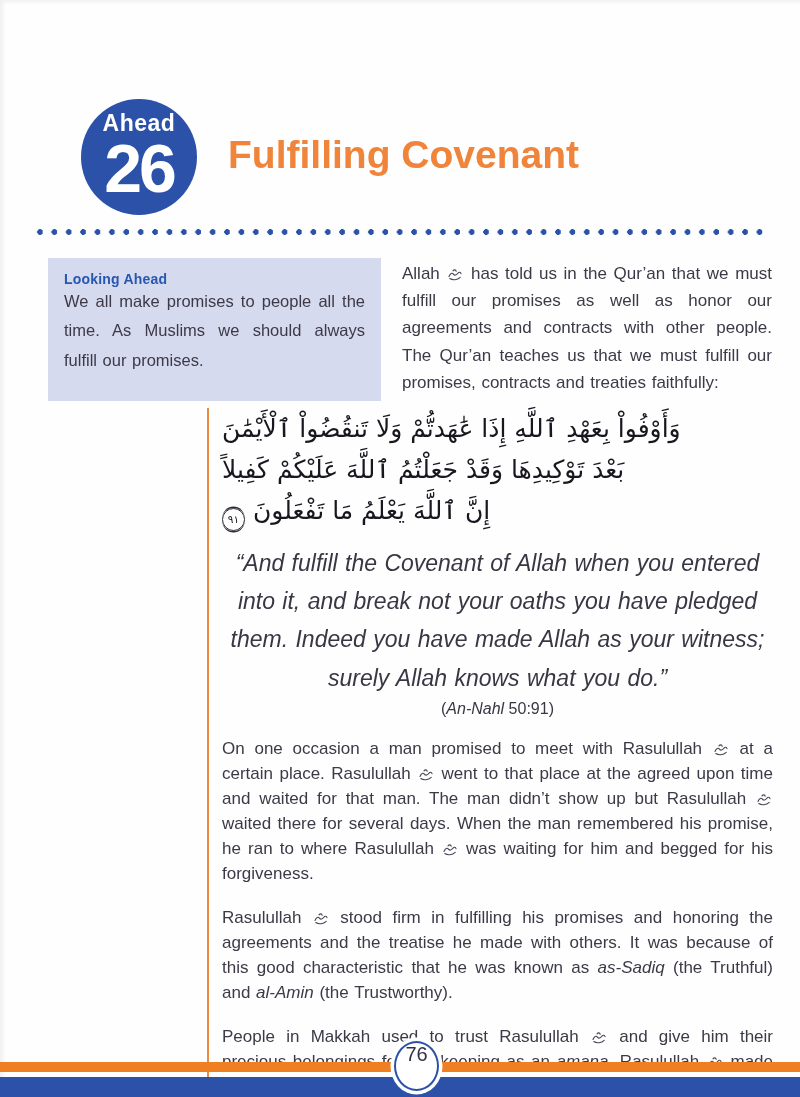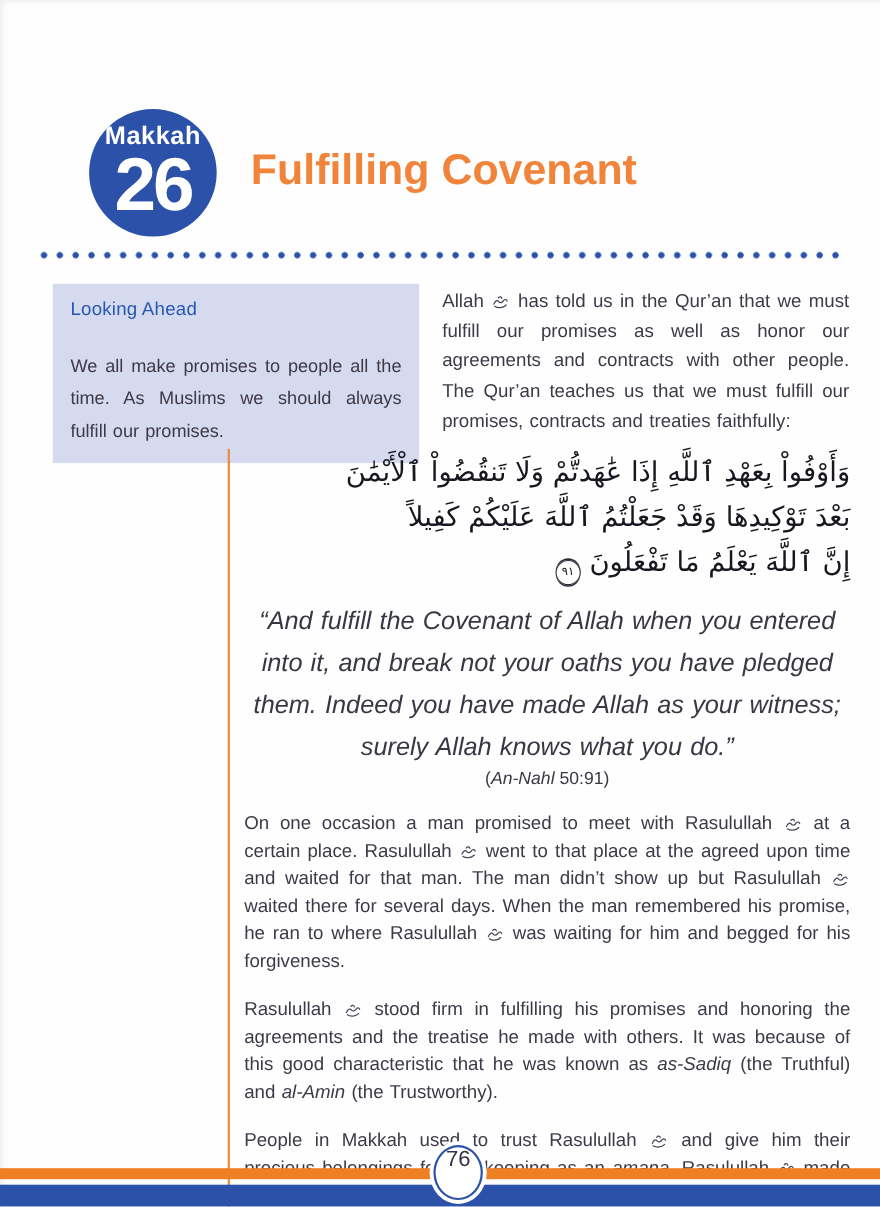--- a/index.html
+++ b/index.html
@@ -72,23 +72,23 @@
     gap: 21px;
     align-items: flex-start;
   }
   .looking-ahead {
     width: 333px;
     min-height: 143px;
     background: #d6daee;
     padding: 13px 16px 14px 16px;
   }
   .looking-ahead h2 {
-    margin: 0 0 28px 0;
-    font-size: 17px;
-    font-weight: normal;
+    margin: 0 0 0 0;
+    font-size: 14px;
+    font-weight: bold;
     color: #2757b0;
     letter-spacing: 0.2px;
   }
   .looking-ahead p {
     margin: 0;
     font-size: 16.5px;
     line-height: 1.78;
     text-align: justify;
     color: #3d3947;
     word-spacing: 1px;
@@ -107,21 +107,21 @@
   
   .main-content {
     position: absolute;
     left: 207px; top: 408px;
     width: 566px;
     border-left: 2px solid #ec8b40;
     padding-left: 13px;
   }
   .ayah {
     direction: rtl;
-    text-align: right;
+    text-align: left;
     font-family: "DejaVu Sans", sans-serif;
     font-size: 25px;
     line-height: 41px;
     color: #17171f;
   }
   .ayah-line { white-space: nowrap; }
   .ayah-marker {
     display: inline-flex;
     align-items: center;
     justify-content: center;
@@ -193,21 +193,21 @@
     font-size: 20px;
     color: #333048;
   }
 </style>
 </head>
 <body>
 
 <div class="page">
 
   <div class="lesson-badge">
-    <span class="lesson-word">Makkah</span>
+    <span class="lesson-word">Ahead</span>
     <span class="lesson-num">26</span>
   </div>
   <h1 class="lesson-title">Fulfilling Covenant</h1>
 
   <div class="dotted-rule"></div>
 
   <section class="two-col">
     <aside class="looking-ahead">
       <h2>Looking Ahead</h2>
       <p>We all make promises to people all the time. As Muslims we should always fulfill our promises.</p>

